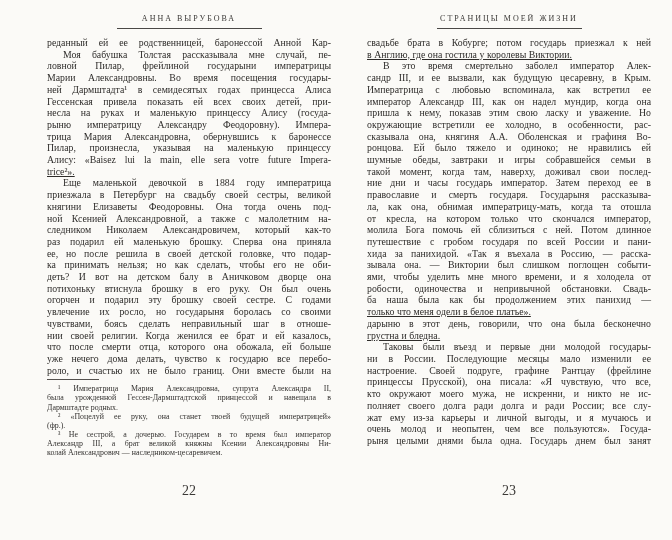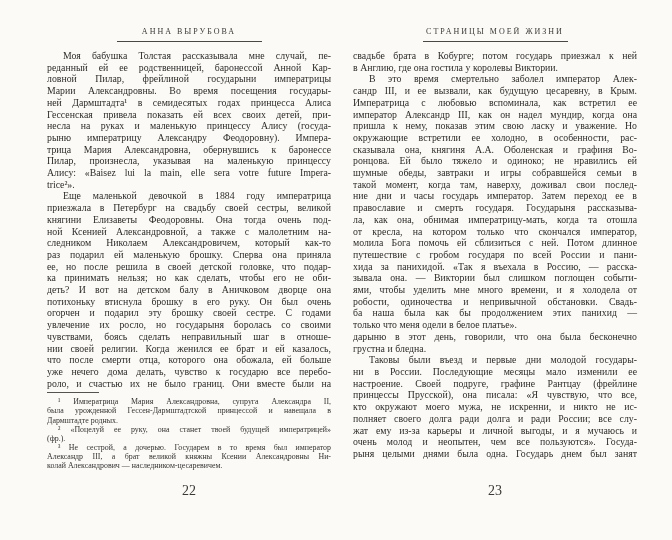--- a/index.html
+++ b/index.html
@@ -13,25 +13,25 @@
     height: 540px;
     background: #fbfaf7;
     font-family: "Liberation Serif", "DejaVu Serif", serif;
     color: #2e2c2a;
     overflow: hidden;
   }
   .page {
     position: absolute;
     top: 0;
     height: 540px;
-    padding-top: 27px;
+    padding-top: 14px;
     box-sizing: border-box;
   }
   .page-left  { left: 47px;  width: 284px; }
-  .page-right { left: 353px; width: 284px; }
+  .page-right { left: 367px; width: 284px; }
 
   .running-head {
     text-align: center;
     font-size: 8px;
     letter-spacing: 2px;
     color: #3a3836;
     line-height: 10px;
   }
   .head-rule {
     width: 145px;
@@ -44,21 +44,21 @@
     margin-top: 8px;
     font-size: 9.8px;
     line-height: 11.7px;
   }
   .line {
     text-align: justify;
     text-align-last: justify;
     word-spacing: 0.1px;
   }
   .line.indent { text-indent: 16px; }
-  .line.end    { text-align-last: left; }
+  .line.end    { text-align-last: left; text-decoration: underline; }
 
   .footnotes {
     font-size: 7.9px;
     line-height: 9.1px;
     color: #343230;
   }
   .footnote-rule {
     width: 52px;
     border-top: 1px solid #55524f;
     height: 0;
@@ -83,22 +83,22 @@
 </style>
 </head>
 <body>
 
 <div class="spread">
 
   <section class="page page-left">
     <div class="running-head">АННА ВЫРУБОВА</div>
     <div class="head-rule"></div>
     <div class="text-block" id="left-text">
+        <div class="line">реданный ей ее родственницей, баронессой Анной Кар-</div>
         <div class="line indent">Моя бабушка Толстая рассказывала мне случай, пе-</div>
-        <div class="line">реданный ей ее родственницей, баронессой Анной Кар-</div>
         <div class="line">ловной Пилар, фрейлиной государыни императрицы</div>
         <div class="line">Марии Александровны. Во время посещения государы-</div>
         <div class="line">ней Дармштадта¹ в семидесятых годах принцесса Алиса</div>
         <div class="line">Гессенская привела показать ей всех своих детей, при-</div>
         <div class="line">несла на руках и маленькую принцессу Алису (госуда-</div>
         <div class="line">рыню императрицу Александру Феодоровну). Импера-</div>
         <div class="line">трица Мария Александровна, обернувшись к баронессе</div>
         <div class="line">Пилар, произнесла, указывая на маленькую принцессу</div>
         <div class="line">Алису: «Baisez lui la main, elle sera votre future Impera-</div>
         <div class="line end">trice²».</div>

